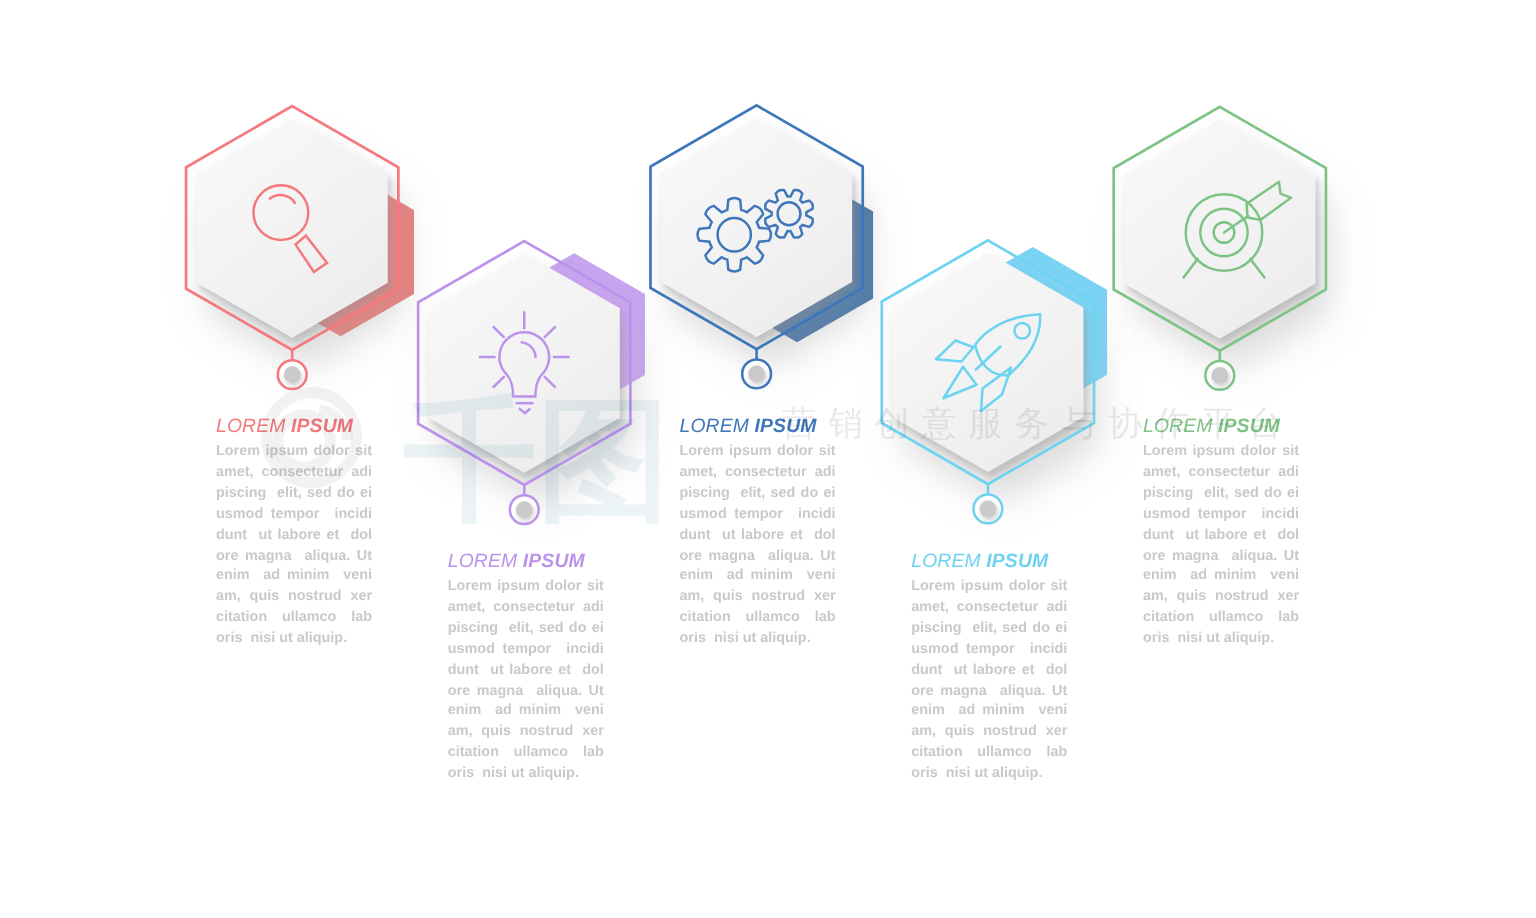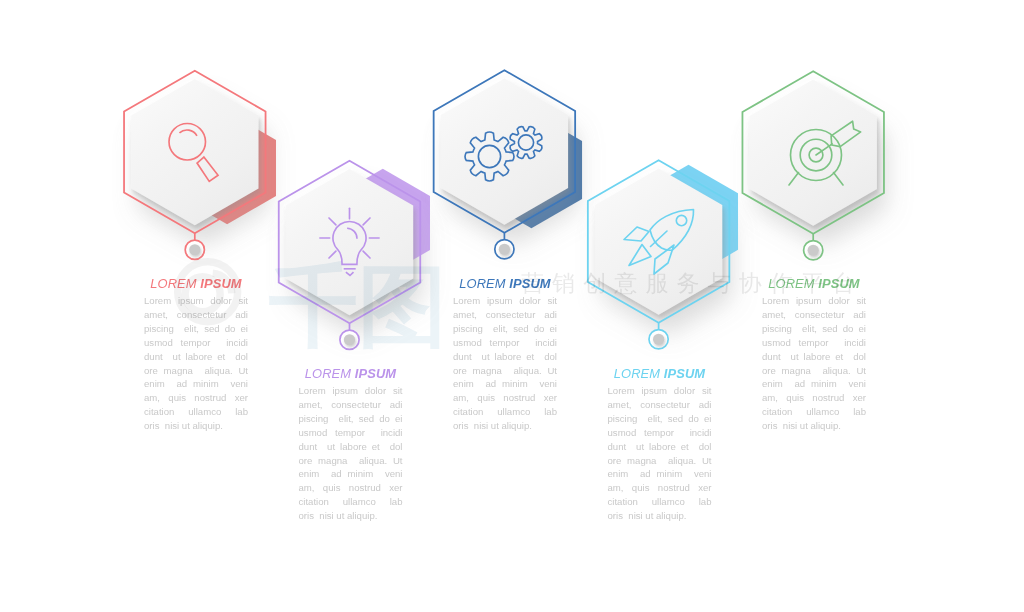--- a/index.html
+++ b/index.html
@@ -1,27 +1,27 @@
 <!DOCTYPE html>
 <html><head>
 <meta charset="utf-8">
 <style>
   html,body{margin:0;padding:0;background:#ffffff;}
   body{width:1024px;height:612px;overflow:hidden;position:relative;
        font-family:"Liberation Sans",sans-serif;}
   .stage{position:absolute;left:0;top:0;width:1024px;height:612px;background:#fff;}
   svg.layer{position:absolute;left:0;top:0;width:1024px;height:612px;overflow:visible;}
   .txt{position:absolute;}
-  .title{font-style:italic;font-size:12.9px;white-space:nowrap;text-align:center;
+  .title{font-style:italic;font-size:12.9px;white-space:nowrap;
          letter-spacing:0.1px;}
   .title .lt{font-weight:400;}
   .title .bd{font-weight:700;}
   .body{font-size:9.6px;color:#c9c9c9;margin-top:3.6px;}
   .bl{height:13.9px;line-height:13.9px;text-align:justify;text-align-last:justify;
-      white-space:pre;}
+      white-space:pre;font-weight:bold;}
   .bl.last{text-align-last:left;}
   #wm{position:absolute;left:0;top:0;width:1024px;height:612px;overflow:hidden;
       mix-blend-mode:multiply;z-index:3;}
   .wm-line{position:absolute;white-space:nowrap;color:#000;opacity:.085;
            font-family:"DejaVu Sans",sans-serif;line-height:1;}
   .wm-logotext{position:absolute;white-space:nowrap;color:#0369a1;opacity:.075;
            font-family:"DejaVu Sans",sans-serif;font-weight:700;line-height:1;}
   .wm-mark{position:absolute;}
 </style>
 </head>

